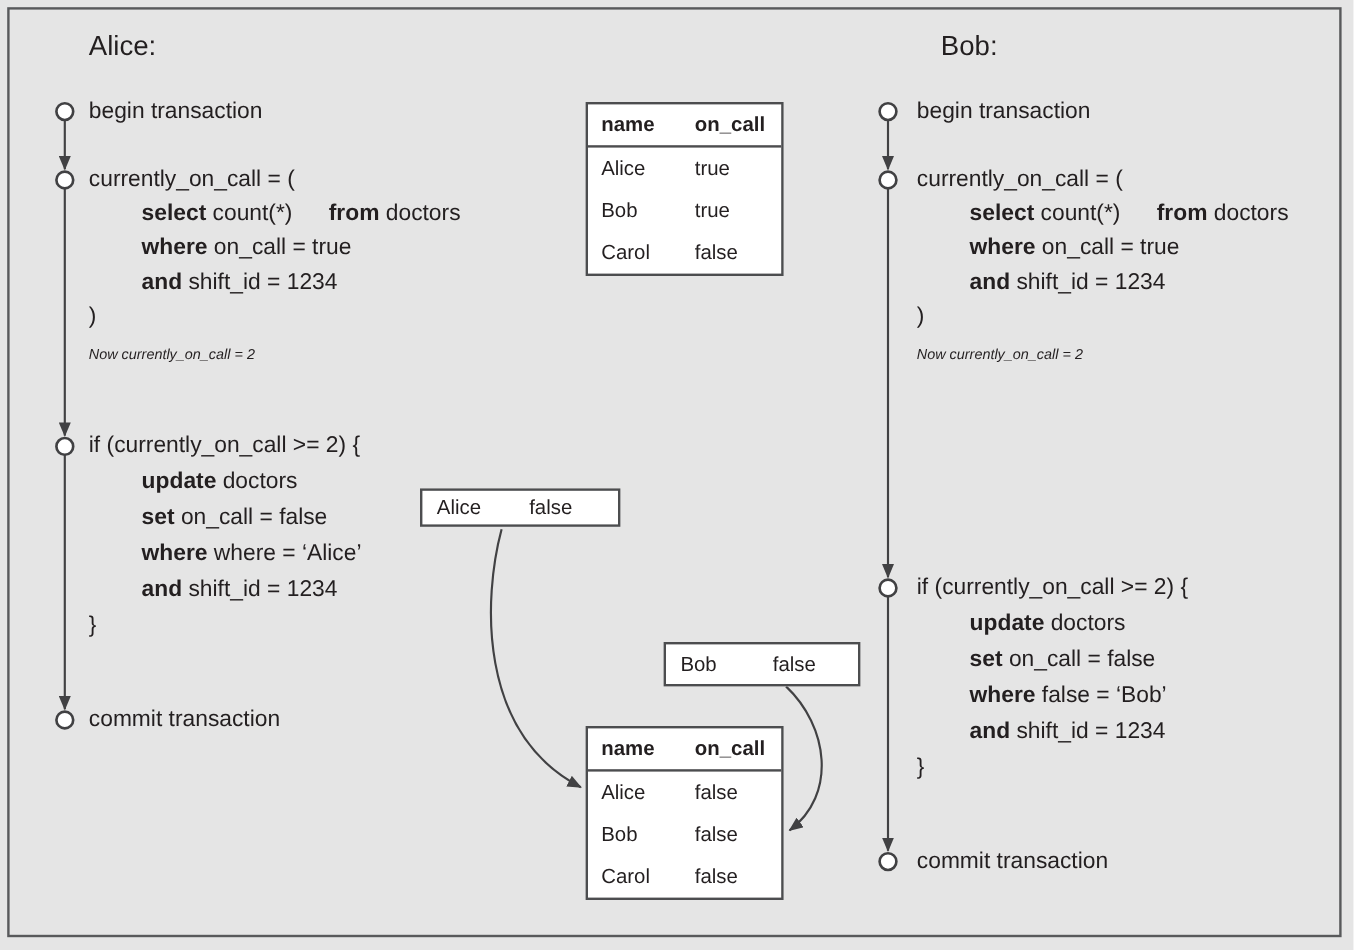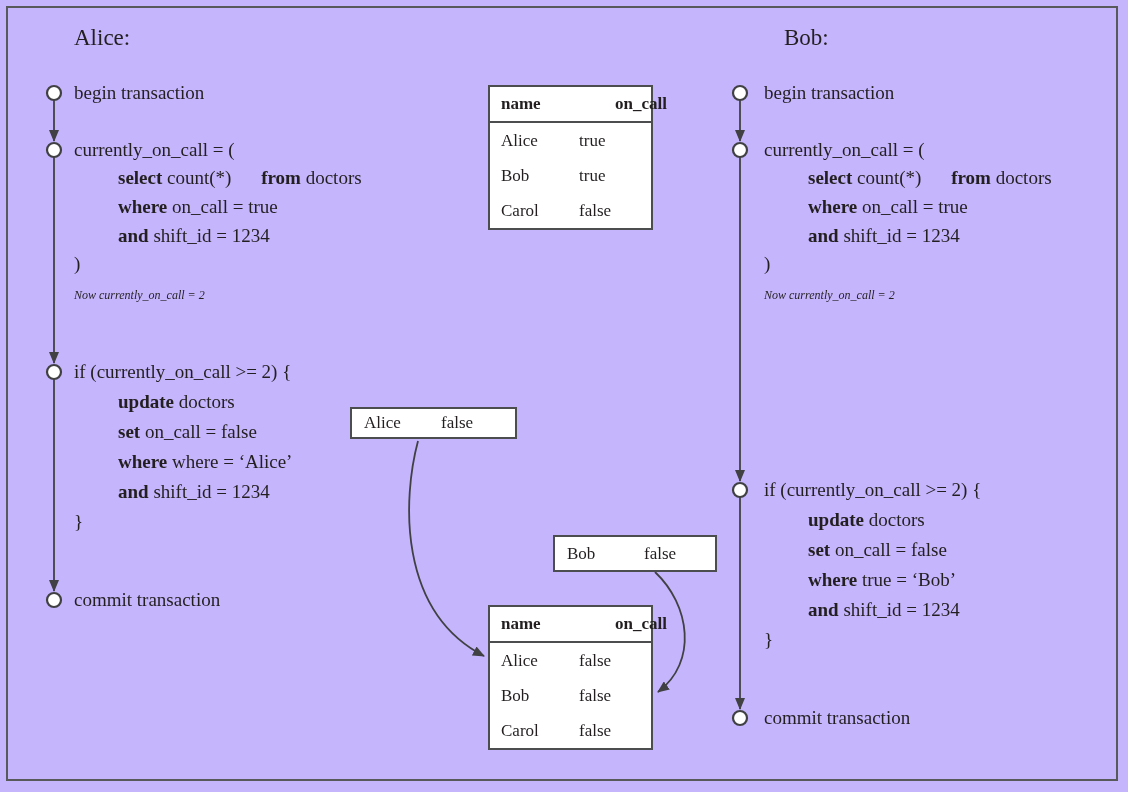--- a/index.html
+++ b/index.html
@@ -1,30 +1,30 @@
 <!DOCTYPE html>
 <html><head>
 <meta charset="utf-8">
 <style>
   html,body{margin:0;padding:0;background:#ffffff;}
   .canvas{
-    position:relative;width:1128px;height:792px;background:#c4b5fd;
-    font-family:Liberation Serif, serif;color:#231f20;overflow:hidden;
+    position:relative;width:1128px;height:792px;background:#e5e5e5;
+    font-family:Liberation Sans, sans-serif;color:#231f20;overflow:hidden;
   }
   .frame{position:absolute;left:6px;top:6px;width:1112px;height:775px;
     border:2px solid #58595b;box-sizing:border-box;}
   .layer{position:absolute;left:0;top:0;}
   .title{position:absolute;font-size:23px;line-height:28px;}
   .t{position:absolute;font-size:19px;line-height:24px;white-space:pre;}
   .t b{font-weight:700;margin-left:25px;}
   .note{position:absolute;font-size:12px;line-height:22px;font-style:italic;white-space:pre;}
   .tbl{position:absolute;width:165px;border:2px solid #4c4d4f;background:#fff;
     box-sizing:border-box;font-size:17px;}
   .tbl .hd{display:grid;grid-template-columns:78px auto;height:34px;align-items:center;
-    padding-left:11px;border-bottom:2px solid #4c4d4f;font-weight:700;gap:36px;}
+    padding-left:11px;border-bottom:2px solid #4c4d4f;font-weight:700;}
   .tbl .rw{display:grid;grid-template-columns:78px auto;height:35px;align-items:center;
     padding-left:11px;}
   .wbox{position:absolute;border:2px solid #4c4d4f;background:#fff;box-sizing:border-box;
     display:grid;grid-template-columns:77px auto;align-items:center;padding-left:12px;
     font-size:17px;}
   svg line,svg path.curve{stroke:#414143;stroke-width:1.8;fill:none;}
   svg circle{stroke:#414143;stroke-width:2.2;fill:#ffffff;}
 </style>
 </head>
 <body>
@@ -80,21 +80,21 @@
   <div class="t" style="left:764px;top:81px">begin transaction</div>
   <div class="t" style="left:764px;top:138px">currently_on_call = (</div>
   <div class="t" style="left:783px;top:166px"><b>select</b><span> count(*) </span><b>from</b><span> doctors</span></div>
   <div class="t" style="left:783px;top:195px"><b>where</b><span> on_call = true</span></div>
   <div class="t" style="left:783px;top:224px"><b>and</b><span> shift_id = 1234</span></div>
   <div class="t" style="left:764px;top:252px">)</div>
   <div class="note" style="left:764px;top:284px">Now currently_on_call = 2</div>
   <div class="t" style="left:764px;top:478px">if (currently_on_call &gt;= 2) {</div>
   <div class="t" style="left:783px;top:508px"><b>update</b><span> doctors</span></div>
   <div class="t" style="left:783px;top:538px"><b>set</b><span> on_call = false</span></div>
-  <div class="t" style="left:783px;top:568px"><b>where</b><span> true = ‘Bob’</span></div>
+  <div class="t" style="left:783px;top:568px"><b>where</b><span> false = ‘Bob’</span></div>
   <div class="t" style="left:783px;top:598px"><b>and</b><span> shift_id = 1234</span></div>
   <div class="t" style="left:764px;top:628px">}</div>
   <div class="t" style="left:764px;top:706px">commit transaction</div>
 
   <div class="tbl" style="left:488px;top:85px;height:145px">
     <div class="hd">
       <span>name</span>
       <span>on_call</span>
     </div>
     <div class="rw">

